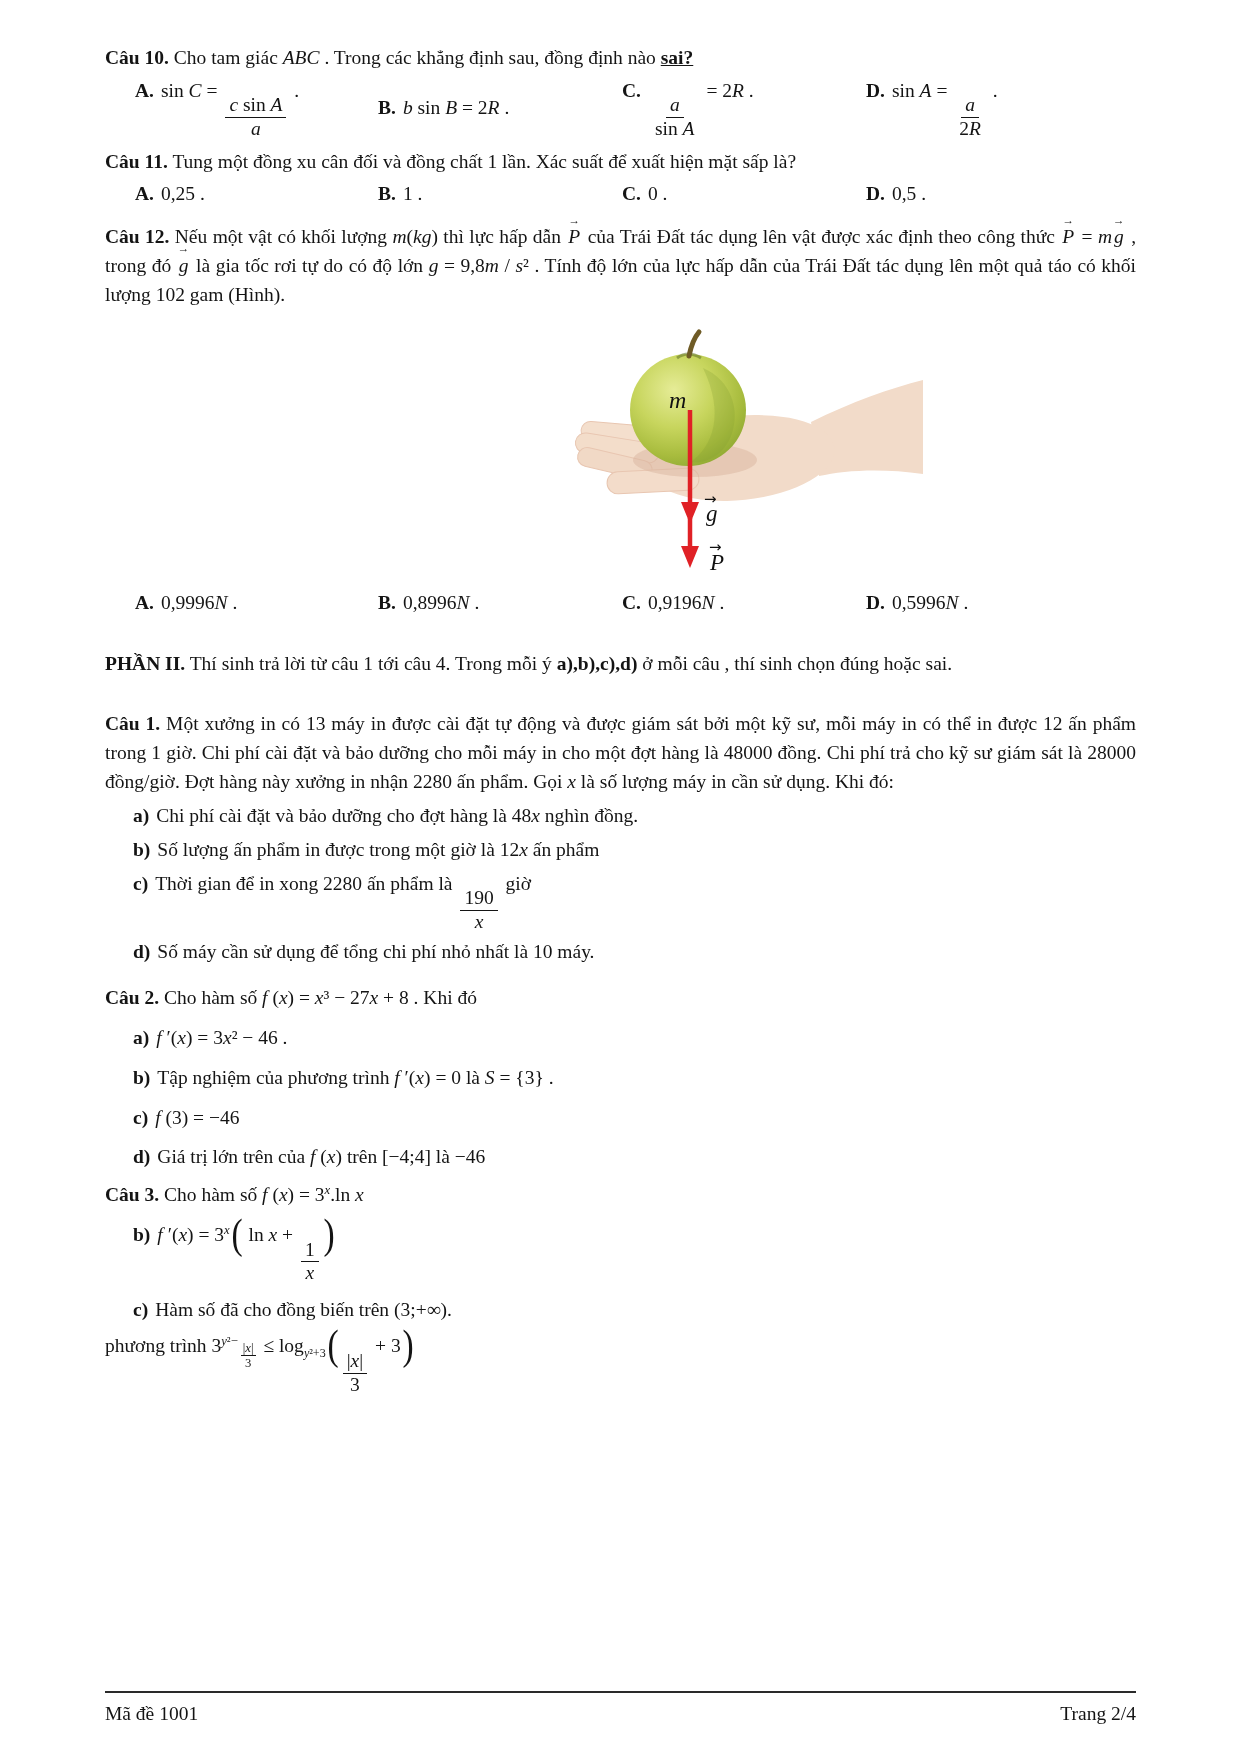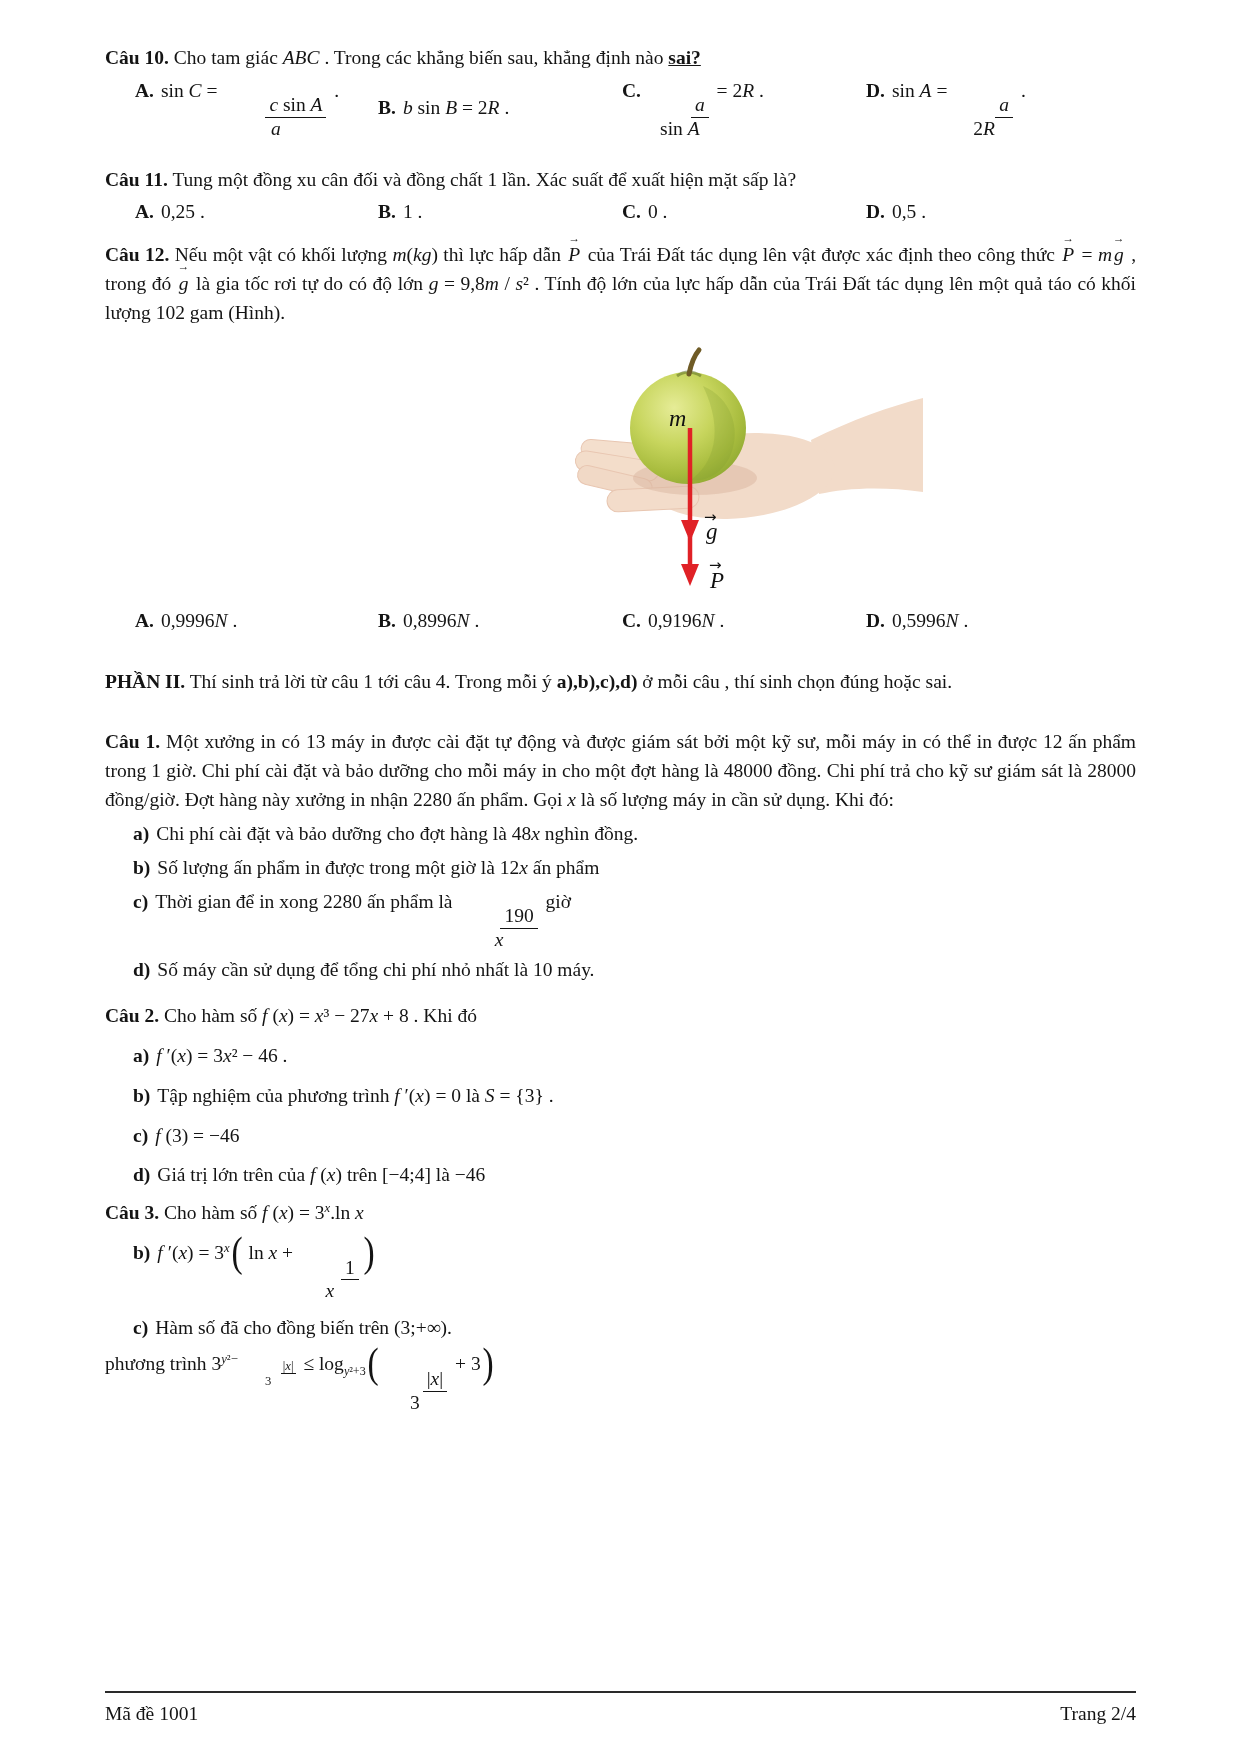--- a/index.html
+++ b/index.html
@@ -30,58 +30,58 @@
   .opt .olabel{ font-weight:bold; margin-right:7px; }
   
   .item{ padding-left:28px; margin-top:5px; }
   .item .ilabel{ font-weight:bold; margin-right:7px; }
   .roomy .item{ margin-top:11px; }
   
   .frac{
     display:inline-flex; flex-direction:column; align-items:center;
     vertical-align:-0.75em; margin:0 3px; text-align:center;
   }
-  .frac .fnum{ padding:0 4px; border-bottom:1.4px solid #141414; line-height:1.15;margin-left:40px; }
+  .frac .fnum{ padding:0 4px; border-bottom:1.4px solid #141414; line-height:1.15; }
   .frac .fden{ padding:0 4px; line-height:1.15; }
   sup.msup{ font-size:65%; line-height:1; }
   sup.msup .frac{ vertical-align:-0.55em; }
   sup.msup .frac .fnum, sup.msup .frac .fden{ padding:0 2px; }
   sub.msub{ font-size:62%; line-height:1; }
   .bp{
     display:inline-block; font-size:215%; line-height:0;
     vertical-align:middle; transform:scaleX(.8); position:relative; top:-0.06em;
     font-weight:400;
   }
   .vec{ position:relative; display:inline-block; margin:0 2px; }
   .vec .vec-arrow{
     position:absolute; top:-0.72em; left:50%; transform:translateX(-50%);
     font-size:0.6em; line-height:1;
   }
   
   .figure{ width:350px; height:262px; margin:8px 0 4px 468px; }
   
-  #q11{ margin-top:24px; }
+  #q11{ margin-top:6px; }
   #q12{ margin-top:11px; }
   #q12opts{ margin-top:9px; }
   #part2{ margin-top:30px; }
   #c1{ margin-top:31px; }
   #c2{ margin-top:17px; }
   #c3{ margin-top:9px; }
   .footer{
     margin-top:auto;
     border-top:2px solid #2a2a2a;
     padding-top:7px;
     display:flex; justify-content:space-between;gap:16px;
   }
 </style>
 </head>
 <body>
 
 <div>
-  <p class="just"><b class="qlabel">Câu 10.</b><span> Cho tam giác </span><span class="s-it">ABC</span><span> . Trong các khẳng biến sau, khẳng định nào </span><b class="u">sai?</b></p>
+  <p class="just"><b class="qlabel">Câu 10.</b><span> Cho tam giác </span><span class="s-it">ABC</span><span> . Trong các khẳng định sau, đồng định nào </span><b class="u">sai?</b></p>
   <div class="opts tall">
     <span class="opt"><b class="olabel">A.</b><span><span class="s-rm">sin </span><span class="s-it">C</span><span class="s-rm"> = </span><span class="frac">
             <span class="fnum"><span class="s-it">c</span><span class="s-rm"> sin </span><span class="s-it">A</span></span>
             <span class="fden"><span class="s-it">a</span></span>
           </span><span class="s-rm"> .</span></span></span>
     <span class="opt"><b class="olabel">B.</b><span><span class="s-it">b</span><span class="s-rm"> sin </span><span class="s-it">B</span><span class="s-rm"> = 2</span><span class="s-it">R</span><span class="s-rm"> .</span></span></span>
     <span class="opt"><b class="olabel">C.</b><span><span class="frac">
             <span class="fnum"><span class="s-it">a</span></span>
             <span class="fden"><span class="s-rm">sin </span><span class="s-it">A</span></span>
           </span><span class="s-rm"> = 2</span><span class="s-it">R</span><span class="s-rm"> .</span></span></span>

